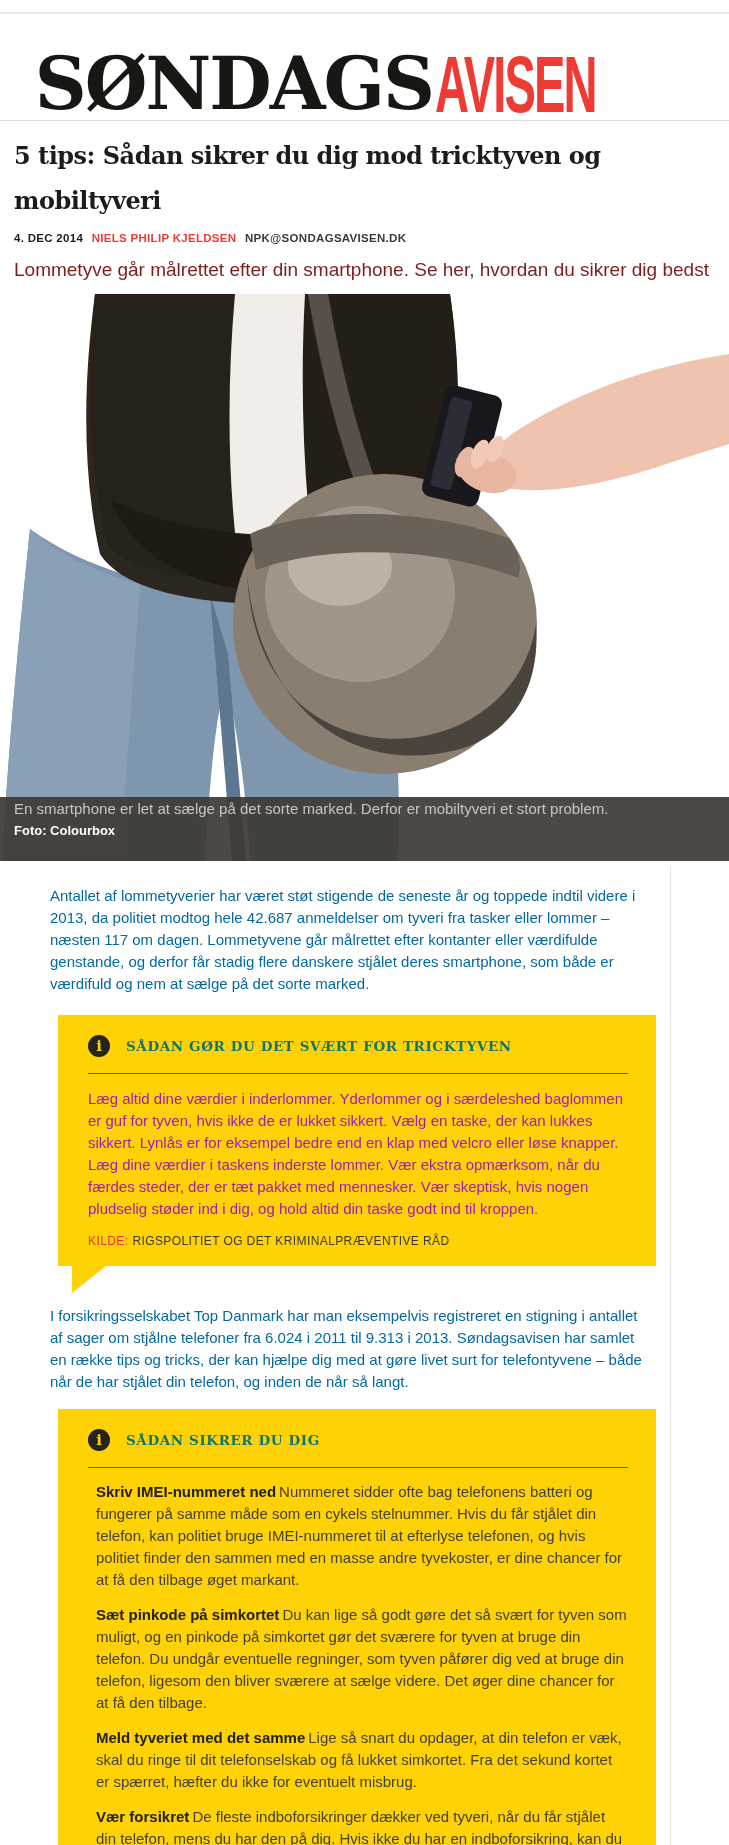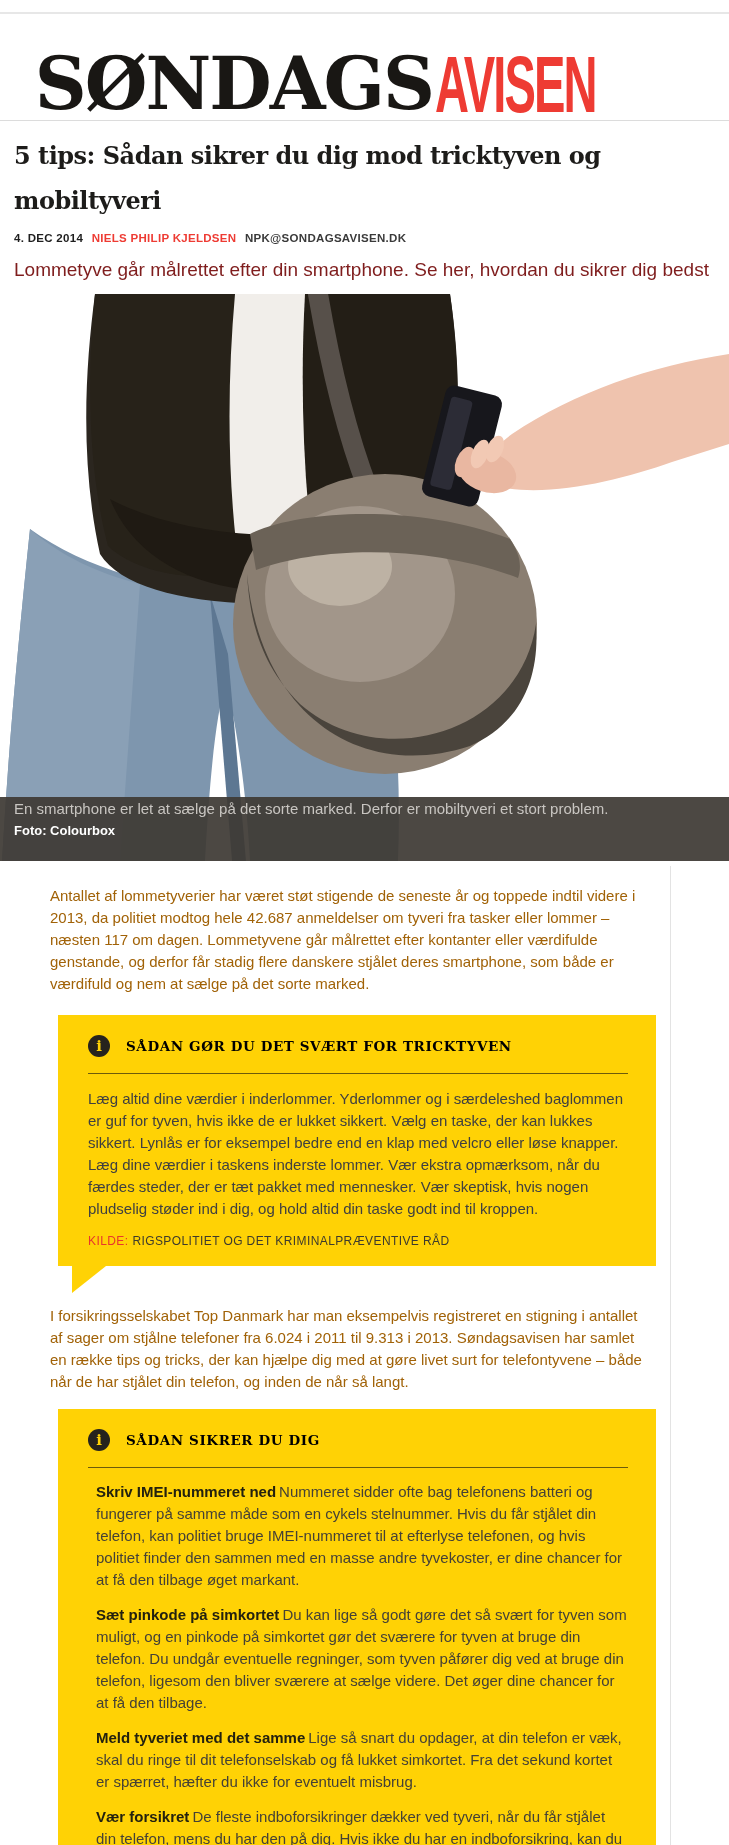--- a/index.html
+++ b/index.html
@@ -27,32 +27,32 @@
 
   
   .photo{position:relative;margin-top:11px;width:729px;height:567px;background:#ffffff;}
   .photo svg{display:block;}
   .caption-bar{position:absolute;left:0;bottom:0;width:729px;height:64px;
                background:rgba(62,58,53,0.93);box-sizing:border-box;padding:2px 14px 0 14px;}
   .caption-text{font-size:15px;color:#c8c5c1;line-height:20px;}
   .caption-credit{margin-top:4px;font-size:13px;font-weight:bold;color:#ffffff;}
 
   
-  .bodytext{margin:24px 0 0 50px;width:594px;font-size:15px;line-height:22px;color:#a16207;}
+  .bodytext{margin:24px 0 0 50px;width:594px;font-size:15px;line-height:22px;color:#0369a1;}
 
   .infobox{position:relative;margin:20px 0 0 58px;width:598px;background:#ffd205;
            box-sizing:border-box;padding:20px 28px 18px 30px;}
   .infobox-head{display:flex;align-items:center;}
   .info-icon{width:22px;height:22px;border-radius:50%;background:#26231d;color:#ffd205;
              display:flex;align-items:center;justify-content:center;
              font-family:"DejaVu Serif",serif;font-weight:bold;font-size:15px;flex:0 0 22px;}
   .infobox-title{margin-left:16px;font-family:"DejaVu Serif","Liberation Serif",serif;
-                 font-weight:bold;font-size:13.5px;letter-spacing:0.6px;color:#000000;}
+                 font-weight:bold;font-size:13.5px;letter-spacing:0.6px;color:#0f766e;}
   .infobox-rule{border:none;border-top:1px solid rgba(30,27,15,0.65);margin:16px 0 0 0;}
-  .infobox-body{margin-top:14px;font-size:15px;line-height:22px;color:#404040;}
+  .infobox-body{margin-top:14px;font-size:15px;line-height:22px;color:#a21caf;}
   .tip{margin:13px 0 0 8px;font-size:15px;line-height:22px;color:#454136;}
   .tip-lead{font-weight:bold;color:#23210f;margin-right:3px;}
   .kilde{margin-top:14px;font-size:12px;font-weight:normal;letter-spacing:0.4px;color:#3d3a2d;}
   .kilde .kilde-label{color:#e8362c;margin-right:4px;}
   .tail{width:0;height:0;margin-left:72px;border-left:34px solid #ffd205;
         border-bottom:27px solid transparent;}
 
   .right-rule{position:absolute;left:670px;top:866px;width:1px;height:979px;background:#e3e3e3;}
 </style>
 </head>

